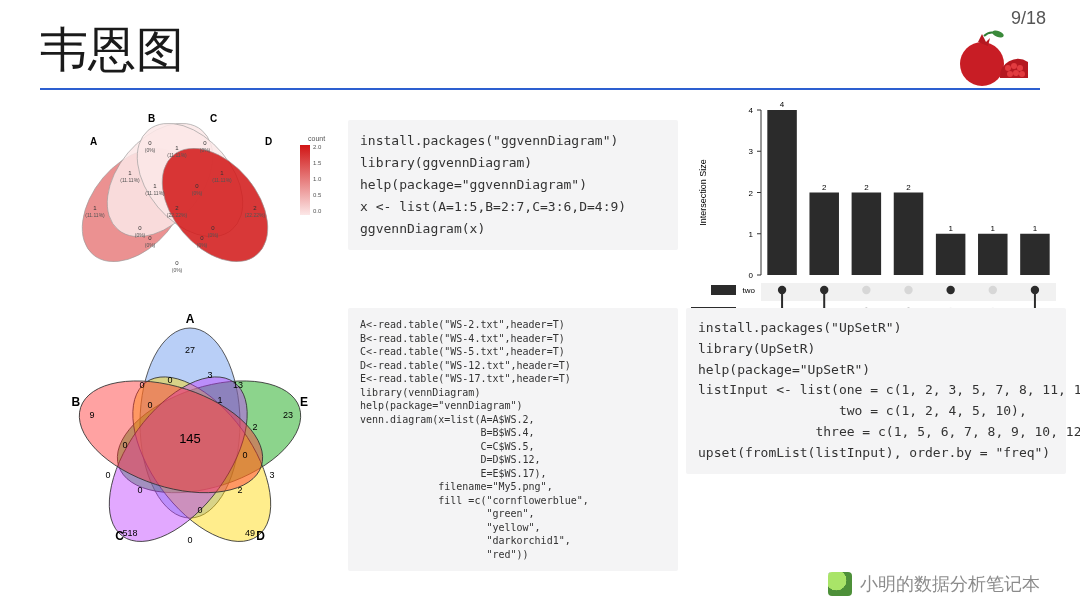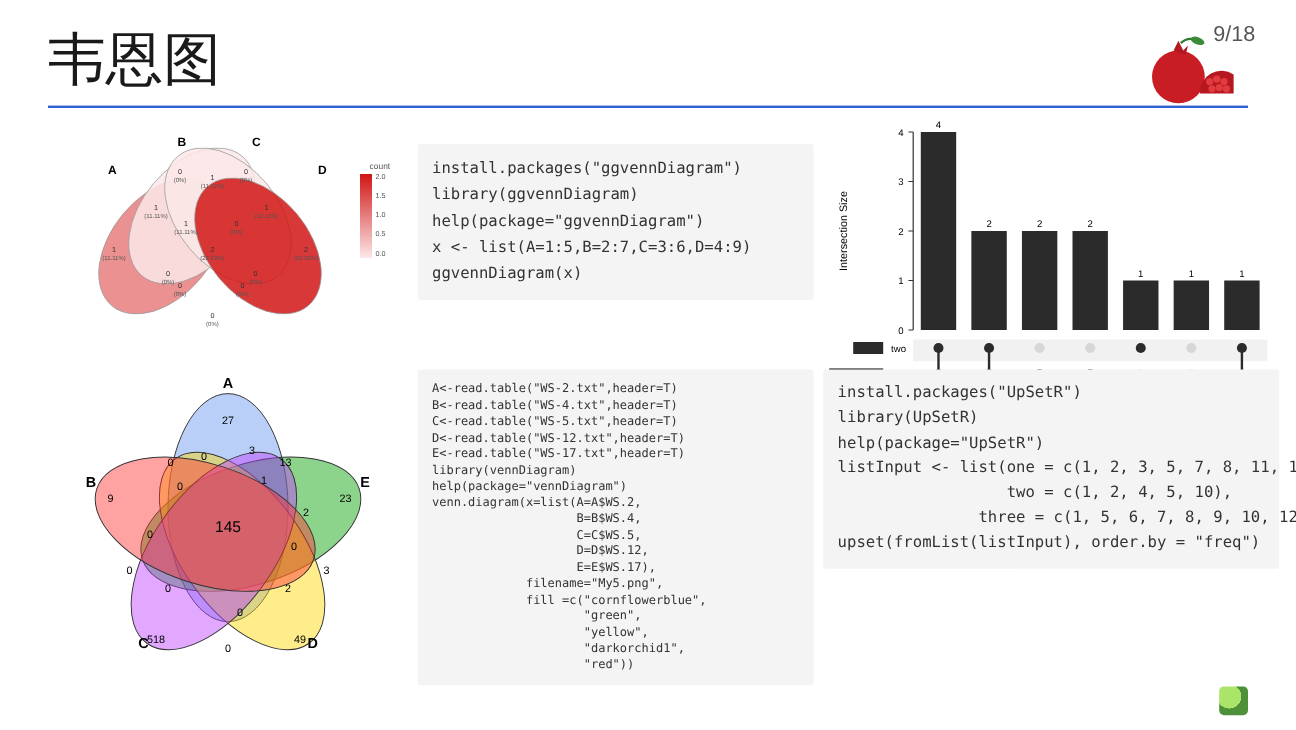--- a/index.html
+++ b/index.html
@@ -1,18 +1,18 @@
 <!DOCTYPE html>
 <html><head>
 <meta charset="utf-8">
 <style>
   * { box-sizing: border-box; margin: 0; padding: 0; }
   html, body { width: 1080px; height: 608px; background: #fff; font-family: "Microsoft YaHei", "SimSun", sans-serif; overflow: hidden; }
   .slide { position: relative; width: 1080px; height: 608px; padding: 18px 40px 20px 40px; }
-  .pagenum { position: absolute; top: 18px; right: 34px; font-size: 18px; color: #555; }
+  .pagenum { position: absolute; top: 8px; right: 34px; font-size: 18px; color: #555; }
   .title { font-size: 48px; font-weight: 500; color: #1a1a1a; font-family: "SimSun", serif; }
   .hr { height: 2px; background: #2d5fd0; margin-top: 6px; margin-bottom: 10px; }
   .pom { position: absolute; top: 28px; right: 46px; }
   .content { position: relative; display: grid; grid-template-columns: 300px 330px 380px; grid-template-rows: 200px 260px; gap: 8px; }
 
   .cell   { position: relative; }
   .venn4  { grid-column: 1; grid-row: 1; }
   .code1  { grid-column: 2; grid-row: 1; }
   .upset  { grid-column: 3; grid-row: 1 / span 1; }
   .venn5  { grid-column: 1; grid-row: 2; }
@@ -255,14 +255,15 @@
 listInput &lt;- list(one = c(1, 2, 3, 5, 7, 8, 11, 12, 13),
                   two = c(1, 2, 4, 5, 10),
                three = c(1, 5, 6, 7, 8, 9, 10, 12, 13))
 upset(fromList(listInput), order.by = "freq")</pre>
     </div>
 
   </div>
 
   <div class="watermark">
     <span class="wm-icon"></span>
+    <span>小明的数据分析笔记本</span>
   </div>
 </div>
 
 </body></html>

